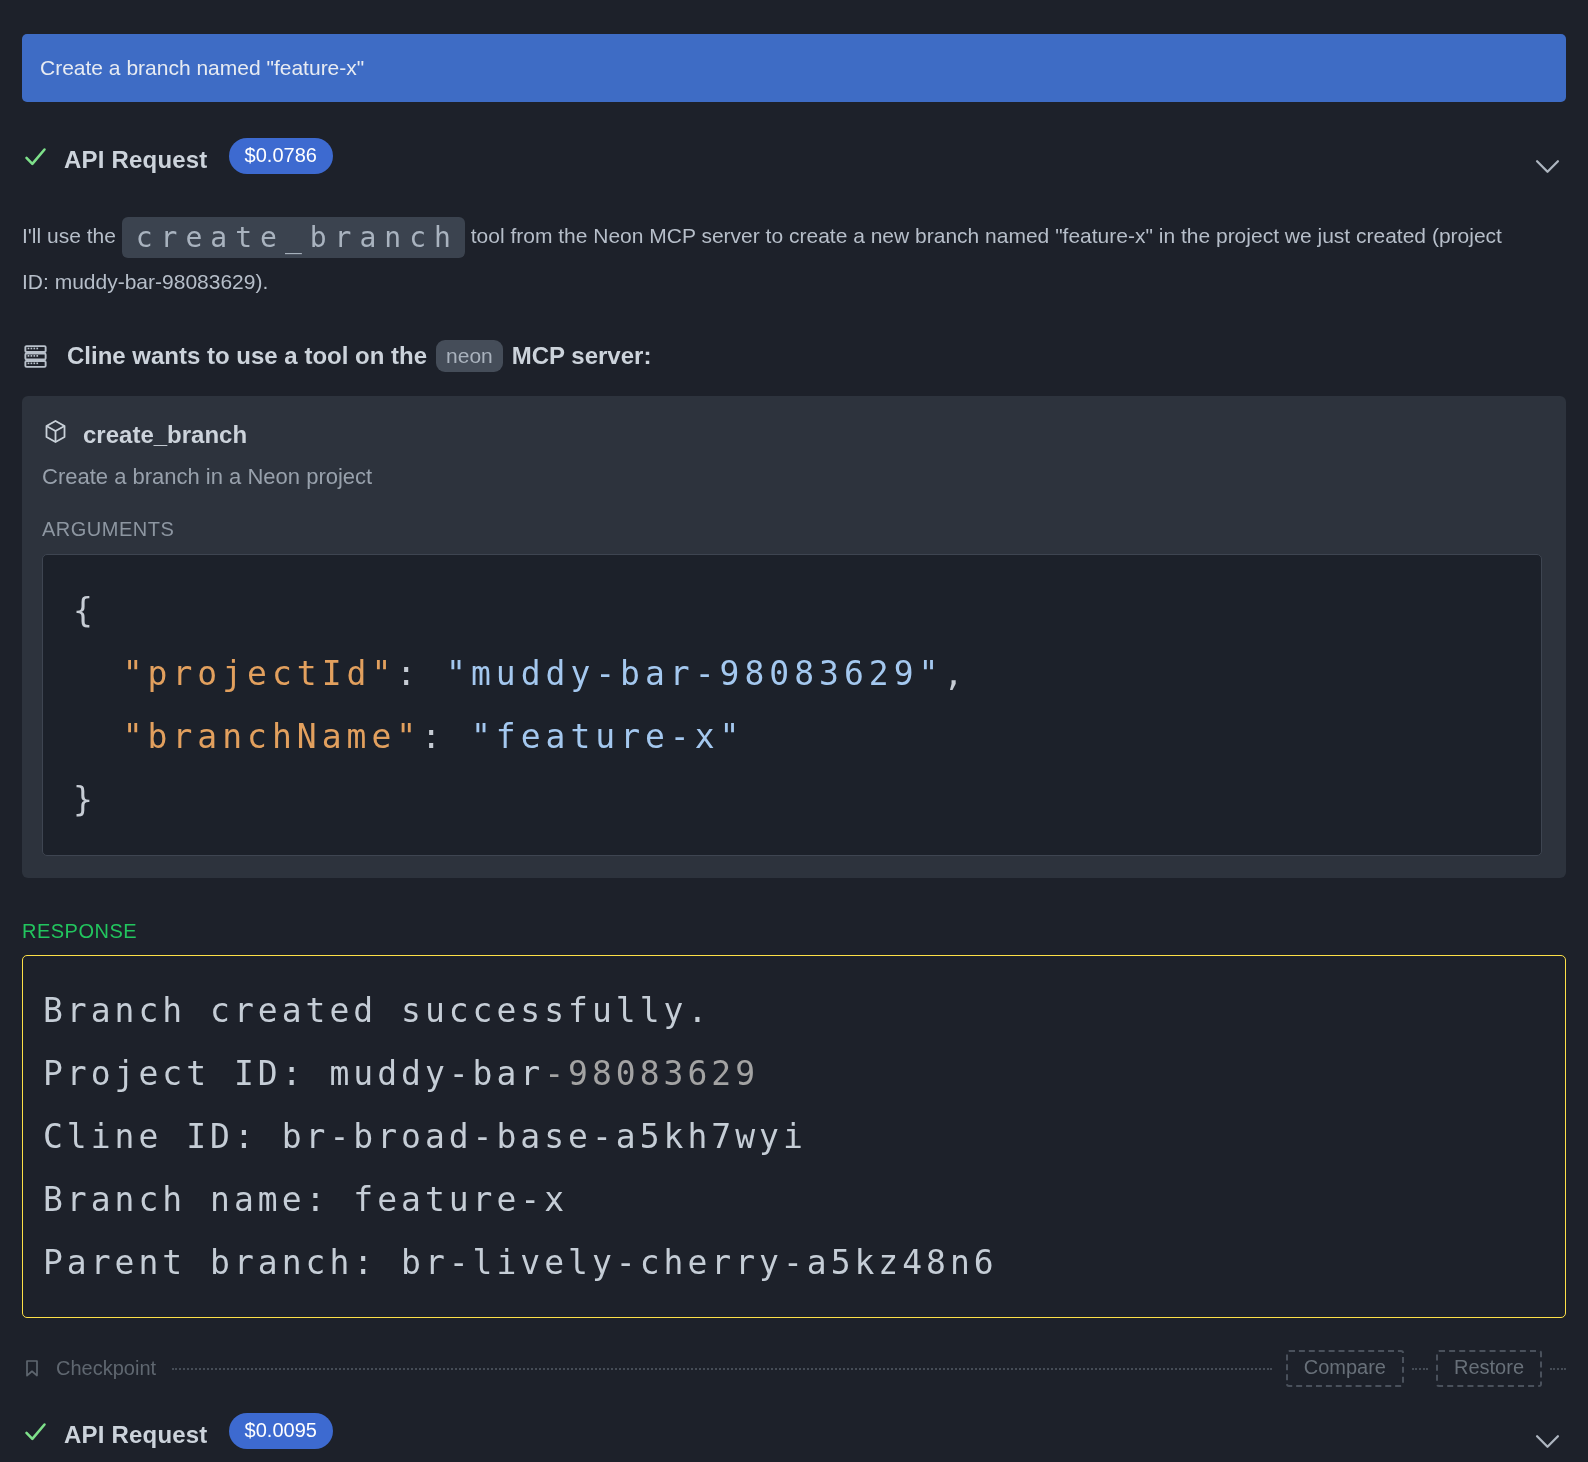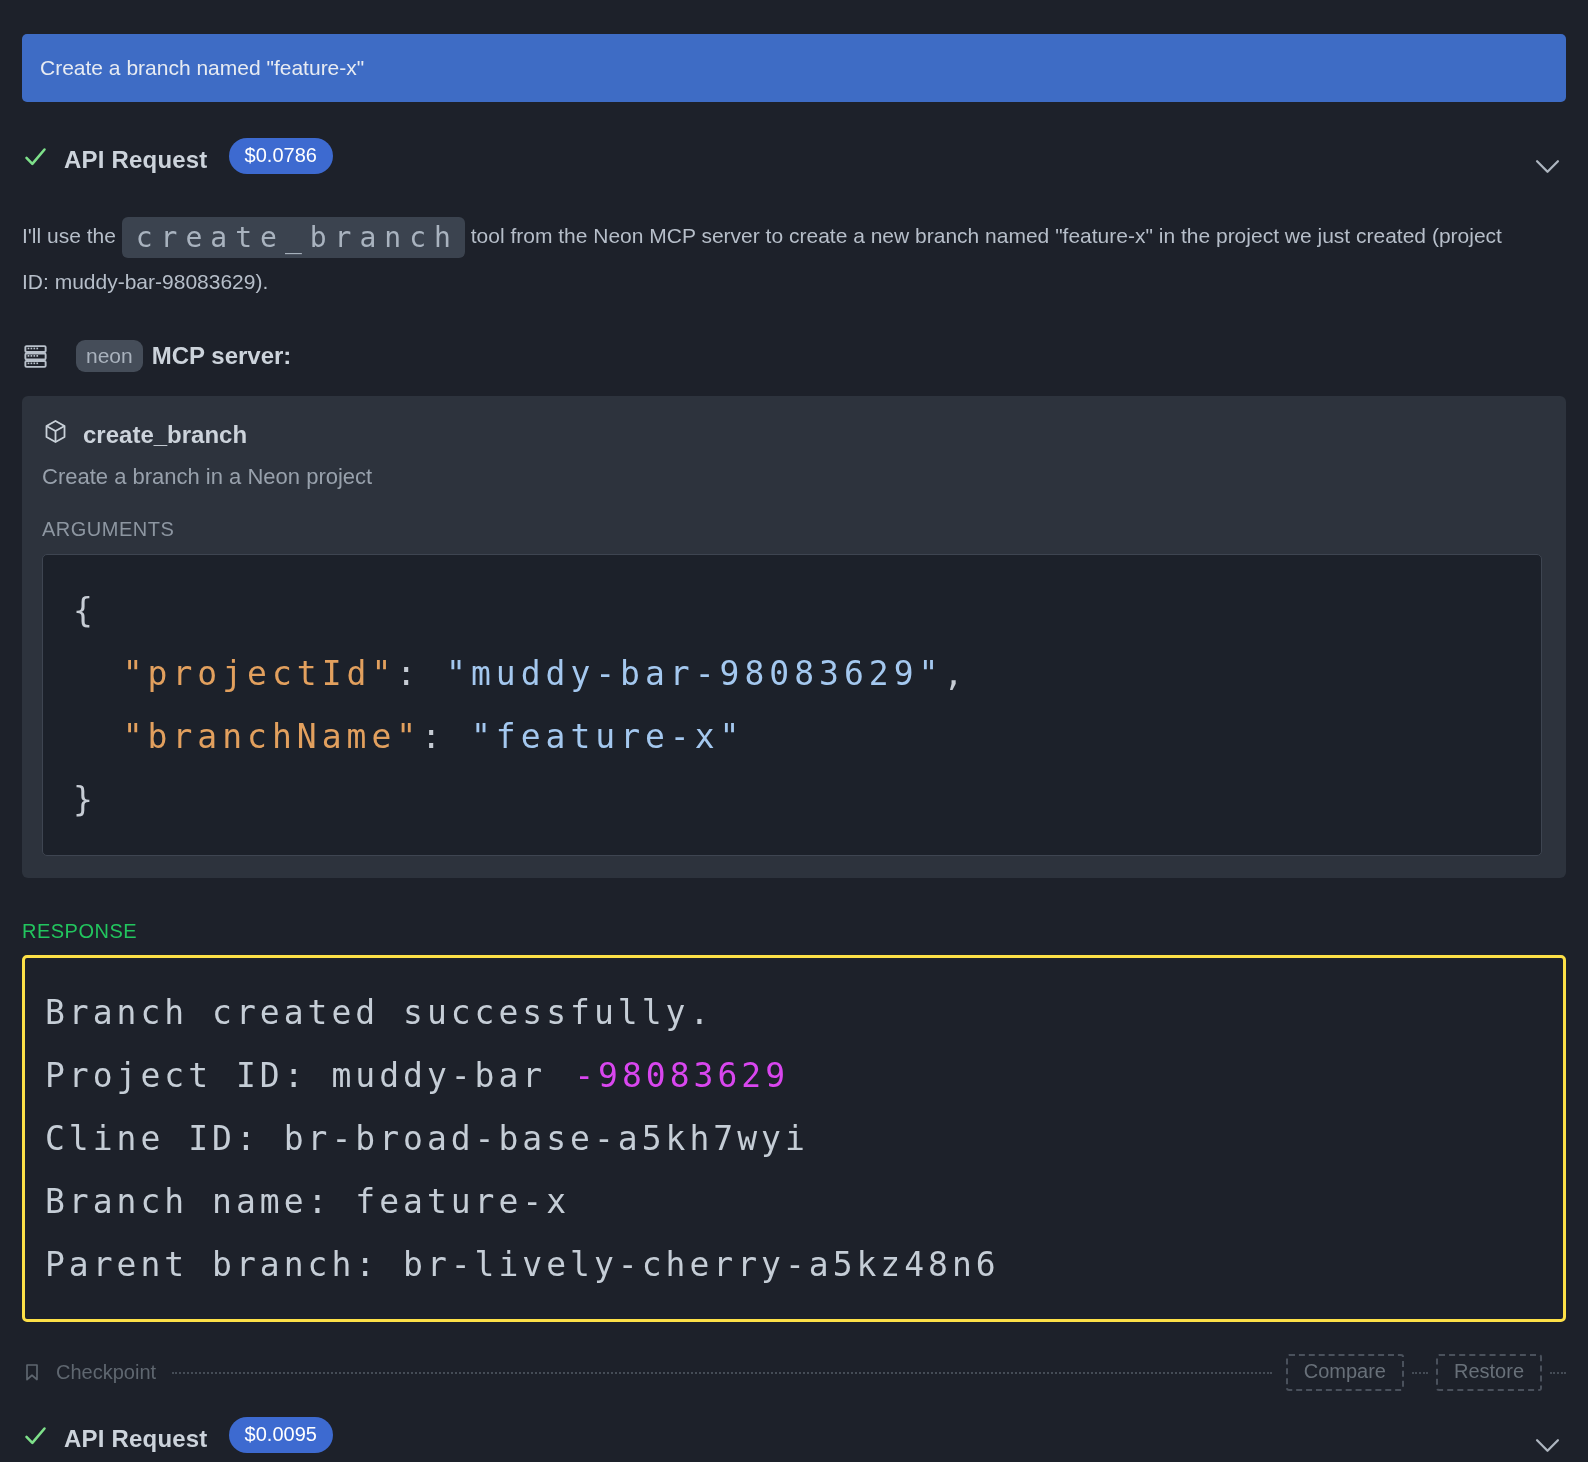--- a/index.html
+++ b/index.html
@@ -64,27 +64,27 @@
     font-family:"DejaVu Sans Mono", monospace;
     font-size:33px; letter-spacing:5px; line-height:63px;
     color:#c6ccd4; white-space:pre;
   }
   .jk { color:#e2a05e; }
   .js { color:#a4c8ef; }
 
   
   .response-label { margin-top:42px; font-size:20px; color:#22c55e; letter-spacing:.5px; }
   .response-box {
-    margin-top:12px; border:3px solid #fde047; border-radius:5px;
+    margin-top:12px; border:1px solid #fde047; border-radius:5px;
     padding:23px 20px;
     font-family:"DejaVu Sans Mono", monospace;
     font-size:33px; letter-spacing:4px; line-height:63px;
     color:#c5cdd6; white-space:pre;
   }
-  .num { color:#d946ef;margin-left:28px; }
+  .num { color:#a3a3a3; }
 
   
   .checkpoint-row { margin-top:32px; display:flex; align-items:center; color:#5f6770; font-size:20px; }
   .checkpoint-row .bm-icon { margin-right:14px; display:flex; }
   .dotline { flex:1; border-top:2px dotted #454c56; margin:0 14px 0 16px; height:0; }
   .dotseg { width:16px; border-top:2px dotted #454c56; margin:0 8px; height:0; }
   .dotseg.end { margin-right:0; }
   .cp-btn {
     border:2px dashed #4a515c; border-radius:3px;
     padding:4px 16px 6px 16px;
@@ -136,20 +136,21 @@
             <rect x="7.6" y="10.7" width="1.5" height="1.5"></rect>
             <rect x="10.2" y="10.7" width="1.5" height="1.5"></rect>
             <rect x="12.8" y="10.7" width="1.5" height="1.5"></rect>
           <rect x="5" y="17.3" width="1.5" height="1.5"></rect>
             <rect x="7.6" y="17.3" width="1.5" height="1.5"></rect>
             <rect x="10.2" y="17.3" width="1.5" height="1.5"></rect>
             <rect x="12.8" y="17.3" width="1.5" height="1.5"></rect>
         </g>
       </svg>
     </span>
+    <span>Cline wants to use a tool on the</span>
     <span class="neon-badge">neon</span>
     <span>MCP server:</span>
   </div>
 
   <div class="tool-card">
     <div class="tool-head">
       <span>
         <svg width="27" height="27" viewBox="0 0 24 24" fill="none" stroke="#c9d1d9" stroke-width="1.6" stroke-linejoin="round">
           <path d="M12 2.6l8 4.5v9.8l-8 4.5-8-4.5V7.1z"></path>
           <path d="M4 7.1l8 4.5 8-4.5"></path>

